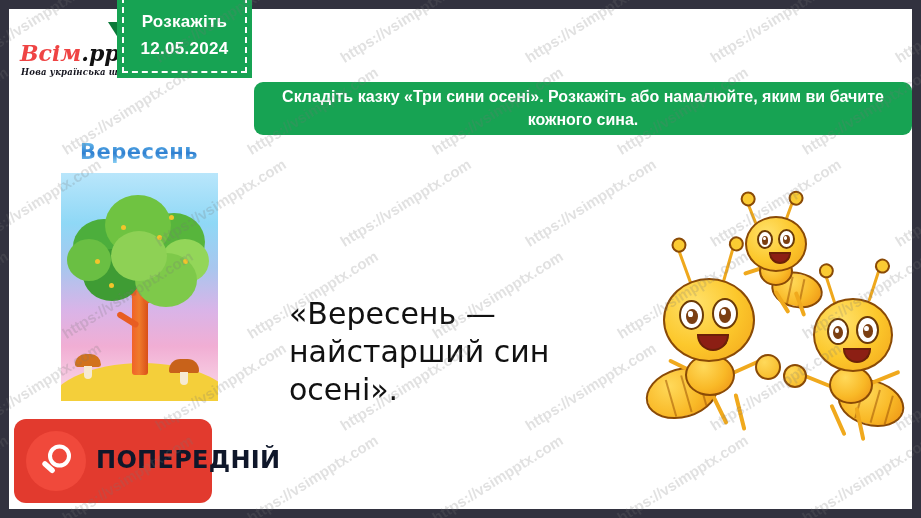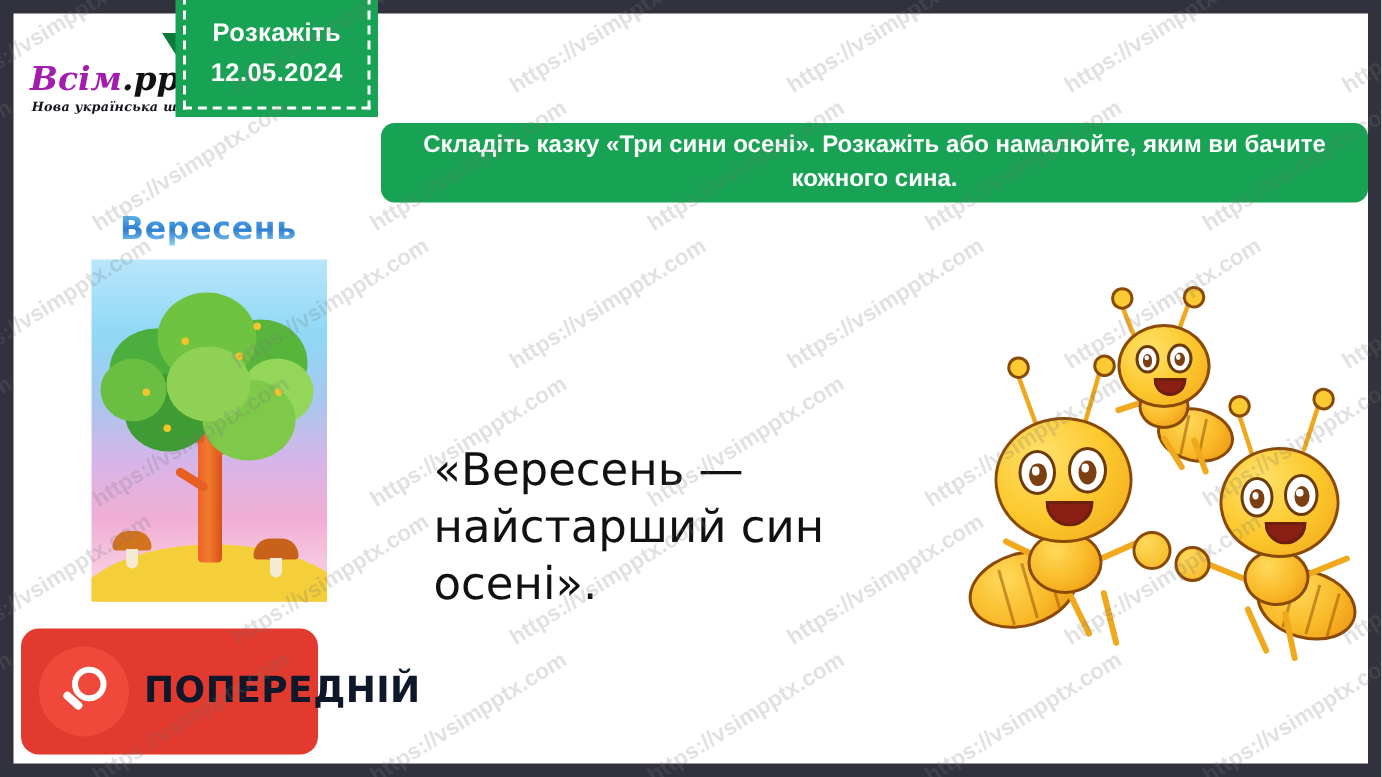--- a/index.html
+++ b/index.html
@@ -30,21 +30,21 @@
     width: 125px; height: 52px;
     display: flex; flex-direction: column;
     align-items: center; justify-content: center;
     line-height: 1;
   }
   #logo-main {
     font-family: "DejaVu Serif", serif;
     font-size: 22px; font-weight: bold; font-style: italic;
     white-space: nowrap;
   }
-  #logo-main .vsim { color: #a21caf; font-style: italic; }
+  #logo-main .vsim { color: #ef4444; font-style: italic; }
   #logo-main .ext { color: #111111; }
   #logo-sub {
     font-family: "DejaVu Serif", serif;
     font-size: 8.5px; font-weight: bold; font-style: italic;
     color: #14141e; margin-top: 4px; white-space: nowrap;
     letter-spacing: .2px;
   }
 
   
   #today-badge {

